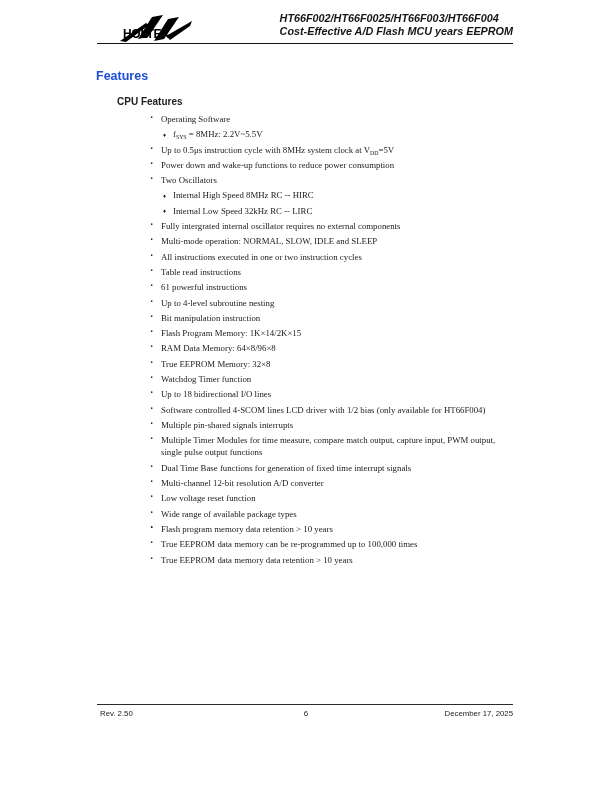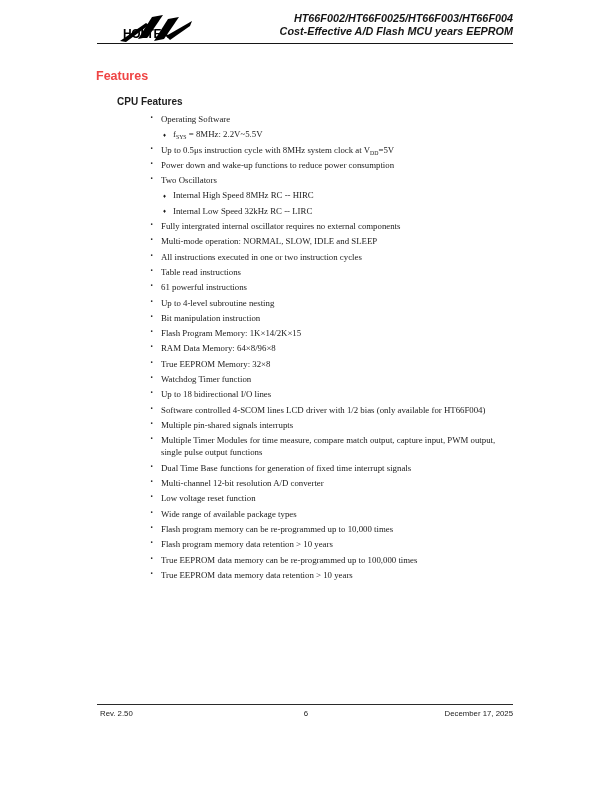--- a/index.html
+++ b/index.html
@@ -19,39 +19,39 @@
     position:absolute; left:0; top:16px; z-index:2;
     font-family:"Liberation Sans", sans-serif;
     font-weight:bold; font-size:12px; letter-spacing:-0.3px;
     color:#000;
     margin-left:35px;
   }
   .logo-bolts { position:absolute; left:30px; top:2px; z-index:1; }
 
   .header-titles {
     position:absolute; right:99px; top:12px;
-    text-align:right;
+    text-align:left;
     font-family:"Liberation Sans", sans-serif;
     font-weight:bold; font-style:italic;
     font-size:10.8px; line-height:13.2px;
     color:#161616;
     white-space:nowrap;
   }
   .header-rule {
     position:absolute; left:97px; right:99px; top:43px;
     border-top:1.6px solid #161616;
   }
 
   
   .content { position:absolute; left:96px; top:69px; width:424px; }
   .page-title {
     margin:0;
     font-family:"Liberation Sans", sans-serif;
     font-weight:bold; font-size:12.5px; line-height:14px;
-    color:#ef4444;
+    color:#1d4ed8;
   }
   .section-title {
     margin:13px 0 6px 21px;
     font-family:"Liberation Sans", sans-serif;
     font-weight:bold; font-size:10px; line-height:11px;
     color:#1e1e1e;
   }
   .feature-list { list-style:none; margin:0; padding:0; }
   .feature-list li {
     position:relative;
@@ -132,21 +132,21 @@
           <li class="lvl1"><span class="marker">·</span><span class="item-text">True EEPROM Memory: 32×8</span></li>
           <li class="lvl1"><span class="marker">·</span><span class="item-text">Watchdog Timer function</span></li>
           <li class="lvl1"><span class="marker">·</span><span class="item-text">Up to 18 bidirectional I/O lines</span></li>
           <li class="lvl1"><span class="marker">·</span><span class="item-text">Software controlled 4-SCOM lines LCD driver with 1/2 bias (only available for HT66F004)</span></li>
           <li class="lvl1"><span class="marker">·</span><span class="item-text">Multiple pin-shared signals interrupts</span></li>
           <li class="lvl1"><span class="marker">·</span><span class="item-text">Multiple Timer Modules for time measure, compare match output, capture input, PWM output,<br>single pulse output functions</span></li>
           <li class="lvl1"><span class="marker">·</span><span class="item-text">Dual Time Base functions for generation of fixed time interrupt signals</span></li>
           <li class="lvl1"><span class="marker">·</span><span class="item-text">Multi-channel 12-bit resolution A/D converter</span></li>
           <li class="lvl1"><span class="marker">·</span><span class="item-text">Low voltage reset function</span></li>
           <li class="lvl1"><span class="marker">·</span><span class="item-text">Wide range of available package types</span></li>
-          <li class="lvl1"><span class="marker">·</span><span class="item-text">Flash program memory can be re-programmed up to 10,000 times</span></li>
+          <li class="lvl1"><span class="marker">·</span></li>
           <li class="lvl1"><span class="marker">·</span><span class="item-text">Flash program memory data retention &gt; 10 years</span></li>
           <li class="lvl1"><span class="marker">·</span><span class="item-text">True EEPROM data memory can be re-programmed up to 100,000 times</span></li>
           <li class="lvl1"><span class="marker">·</span><span class="item-text">True EEPROM data memory data retention &gt; 10 years</span></li>
         </ul>
       </div>
   </div>
 
   <div class="footer">
     <div class="footer-rule"></div>
     <div class="footer-text footer-rev">Rev. 2.50</div>

